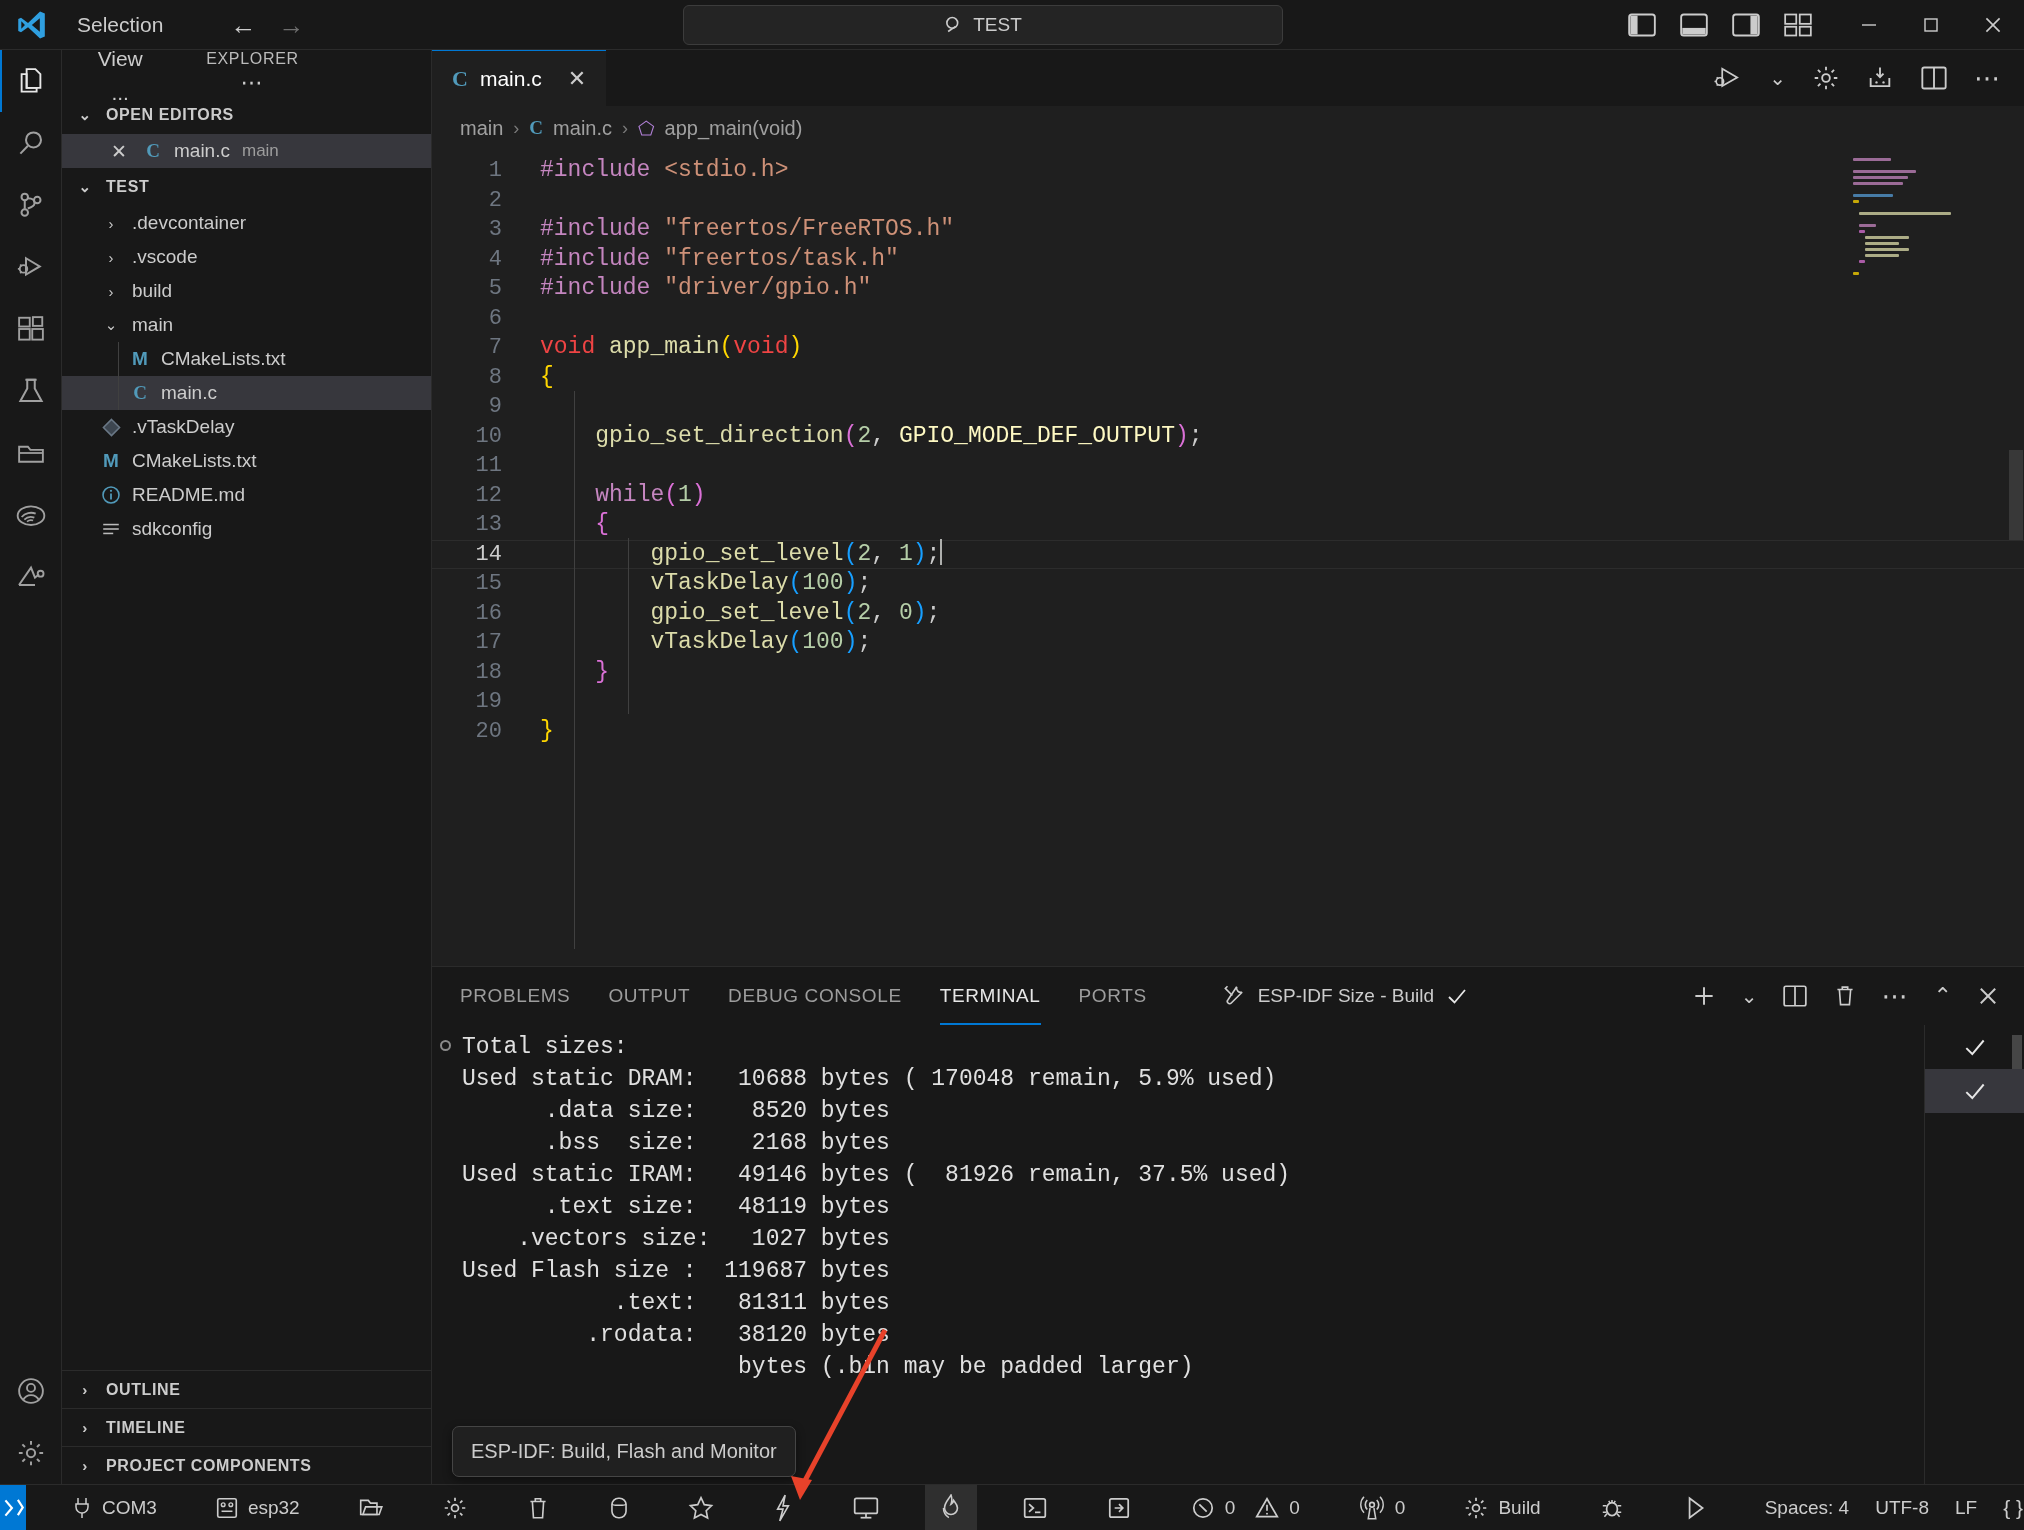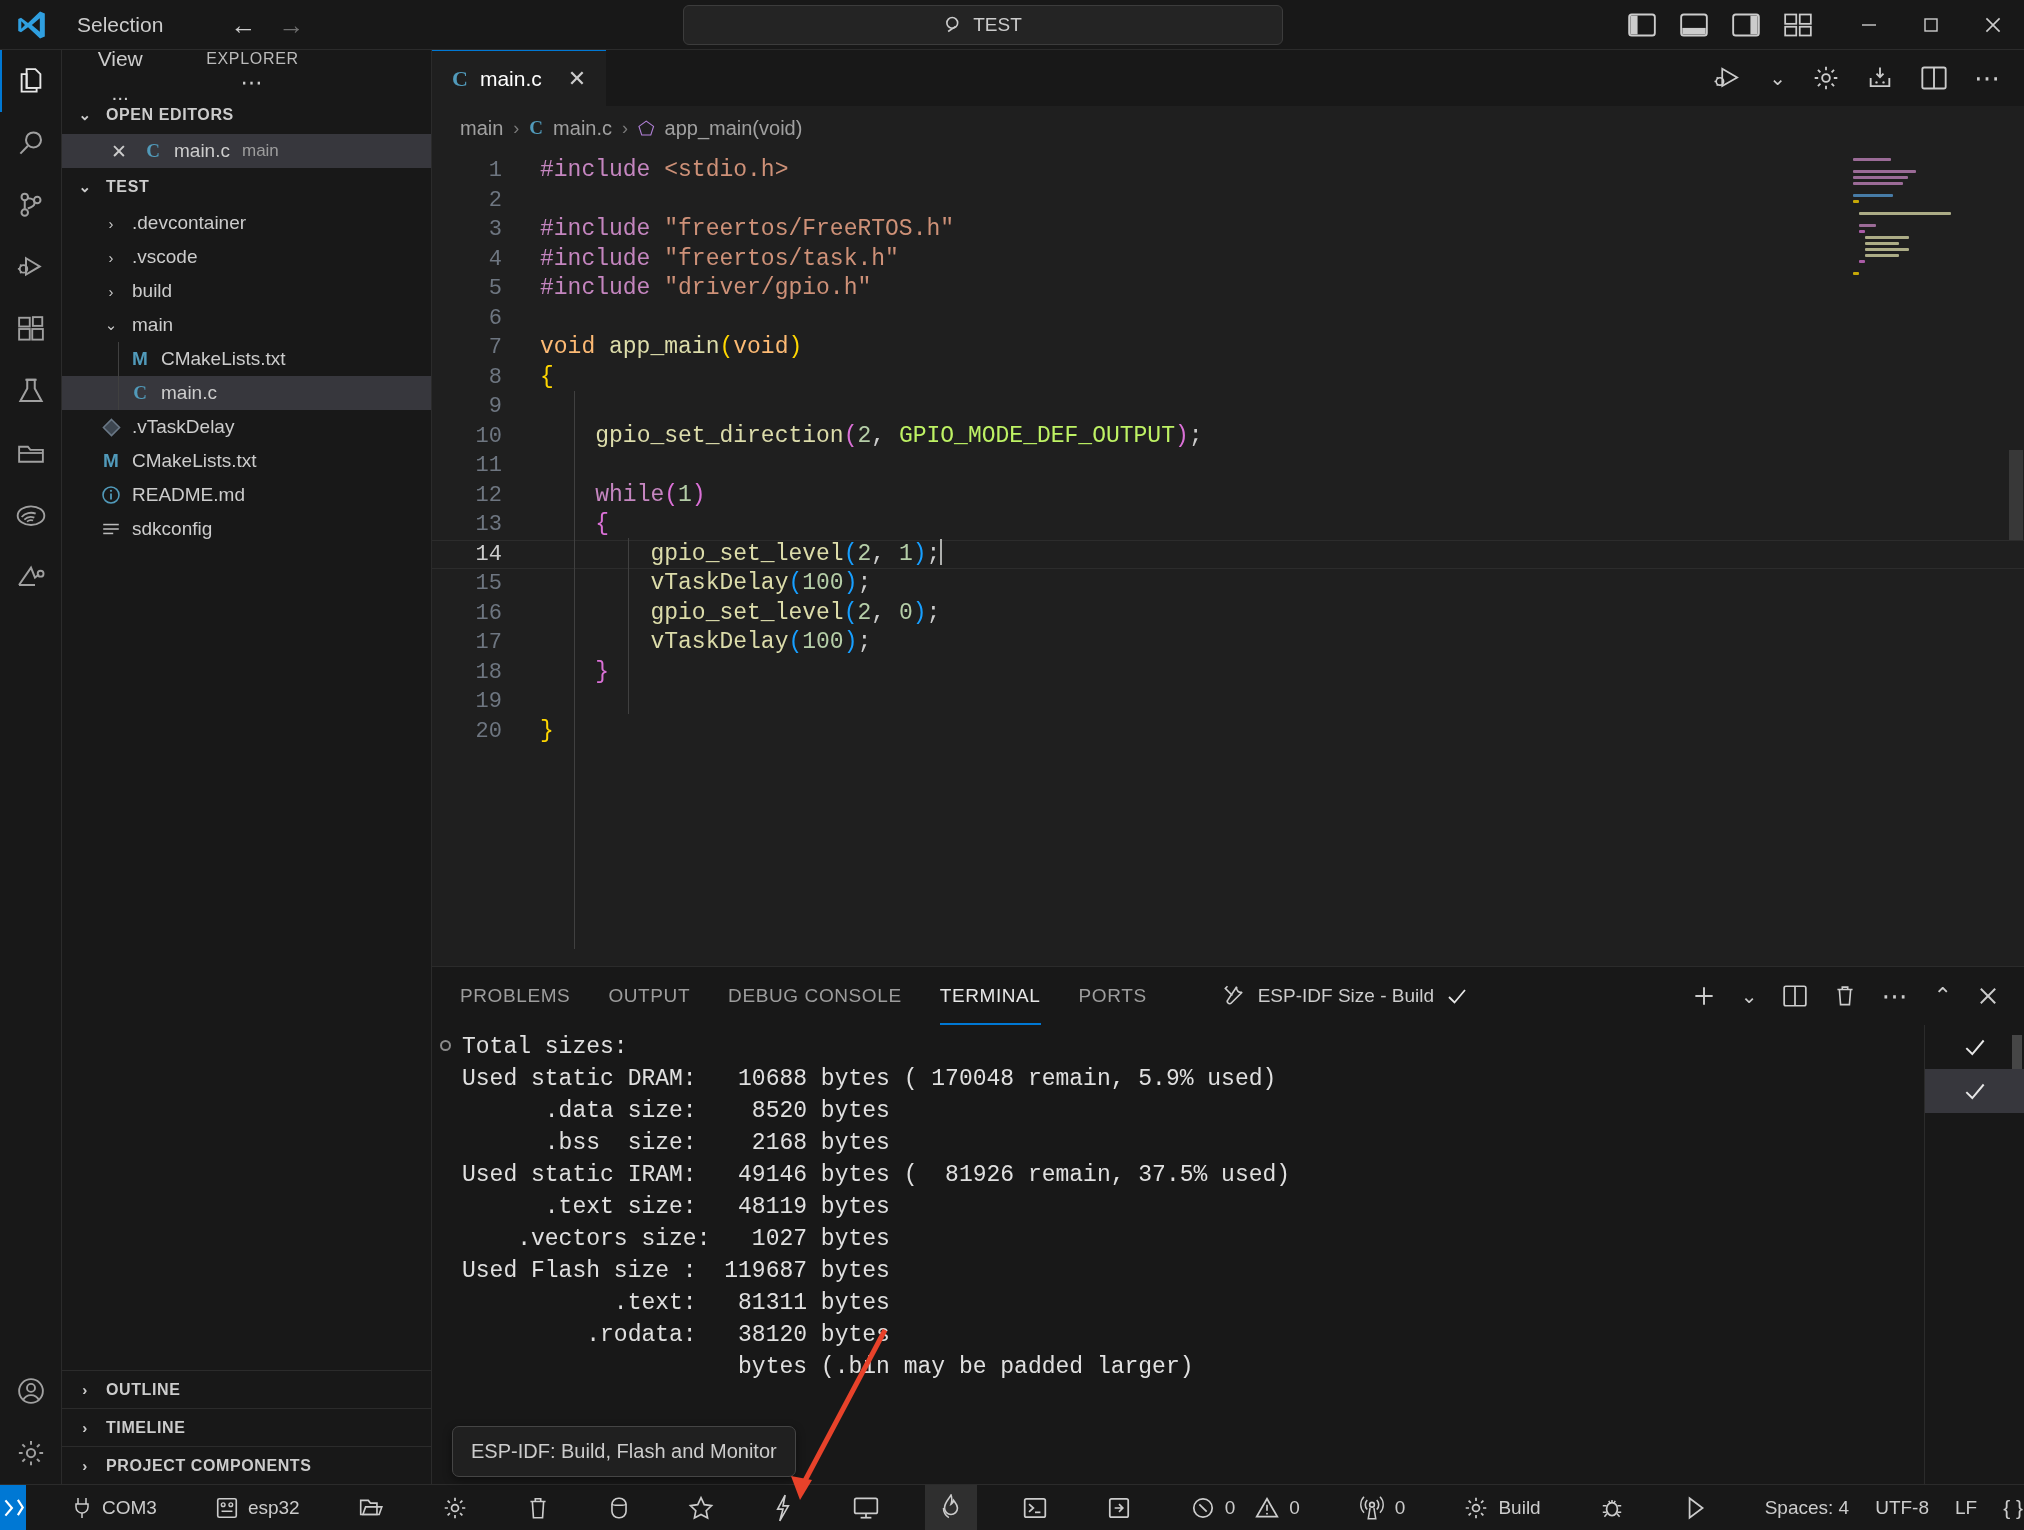--- a/index.html
+++ b/index.html
@@ -105,24 +105,24 @@
     width: 106px; flex:0 0 106px; text-align:right; padding-right: 36px;
     color:#6e7681; font-size:22px; font-family:"Liberation Mono",monospace;
   }
   .cline.cur .lnum { color:#cccccc; }
   .ctext { flex:1 1 auto; position:relative; padding-left: 2px; }
   .ind-guide { border-left:1px solid #404040; }
 
   
   .t-pre   { color:#c586c0; }
   .t-str   { color:#ce9178; }
-  .t-kw    { color:#fdba74; }
+  .t-kw    { color:#ef4444; }
   .t-fn    { color:#dcdcaa; }
   .t-num   { color:#b5cea8; }
-  .t-const { color:#bef264; }
+  .t-const { color:#fef9c3; }
   .t-br1   { color:#ffd700; }
   .t-br2   { color:#da70d6; }
   .t-br3   { color:#179fff; }
   .t-plain { color:#cccccc; }
   .cursor {
     display:inline-block; width:2px; height:26px; background:#aeafad; vertical-align:-5px;
   }
 
   .minimap {
     position:absolute; right:16px; top:0; width:155px; height: 100%;

